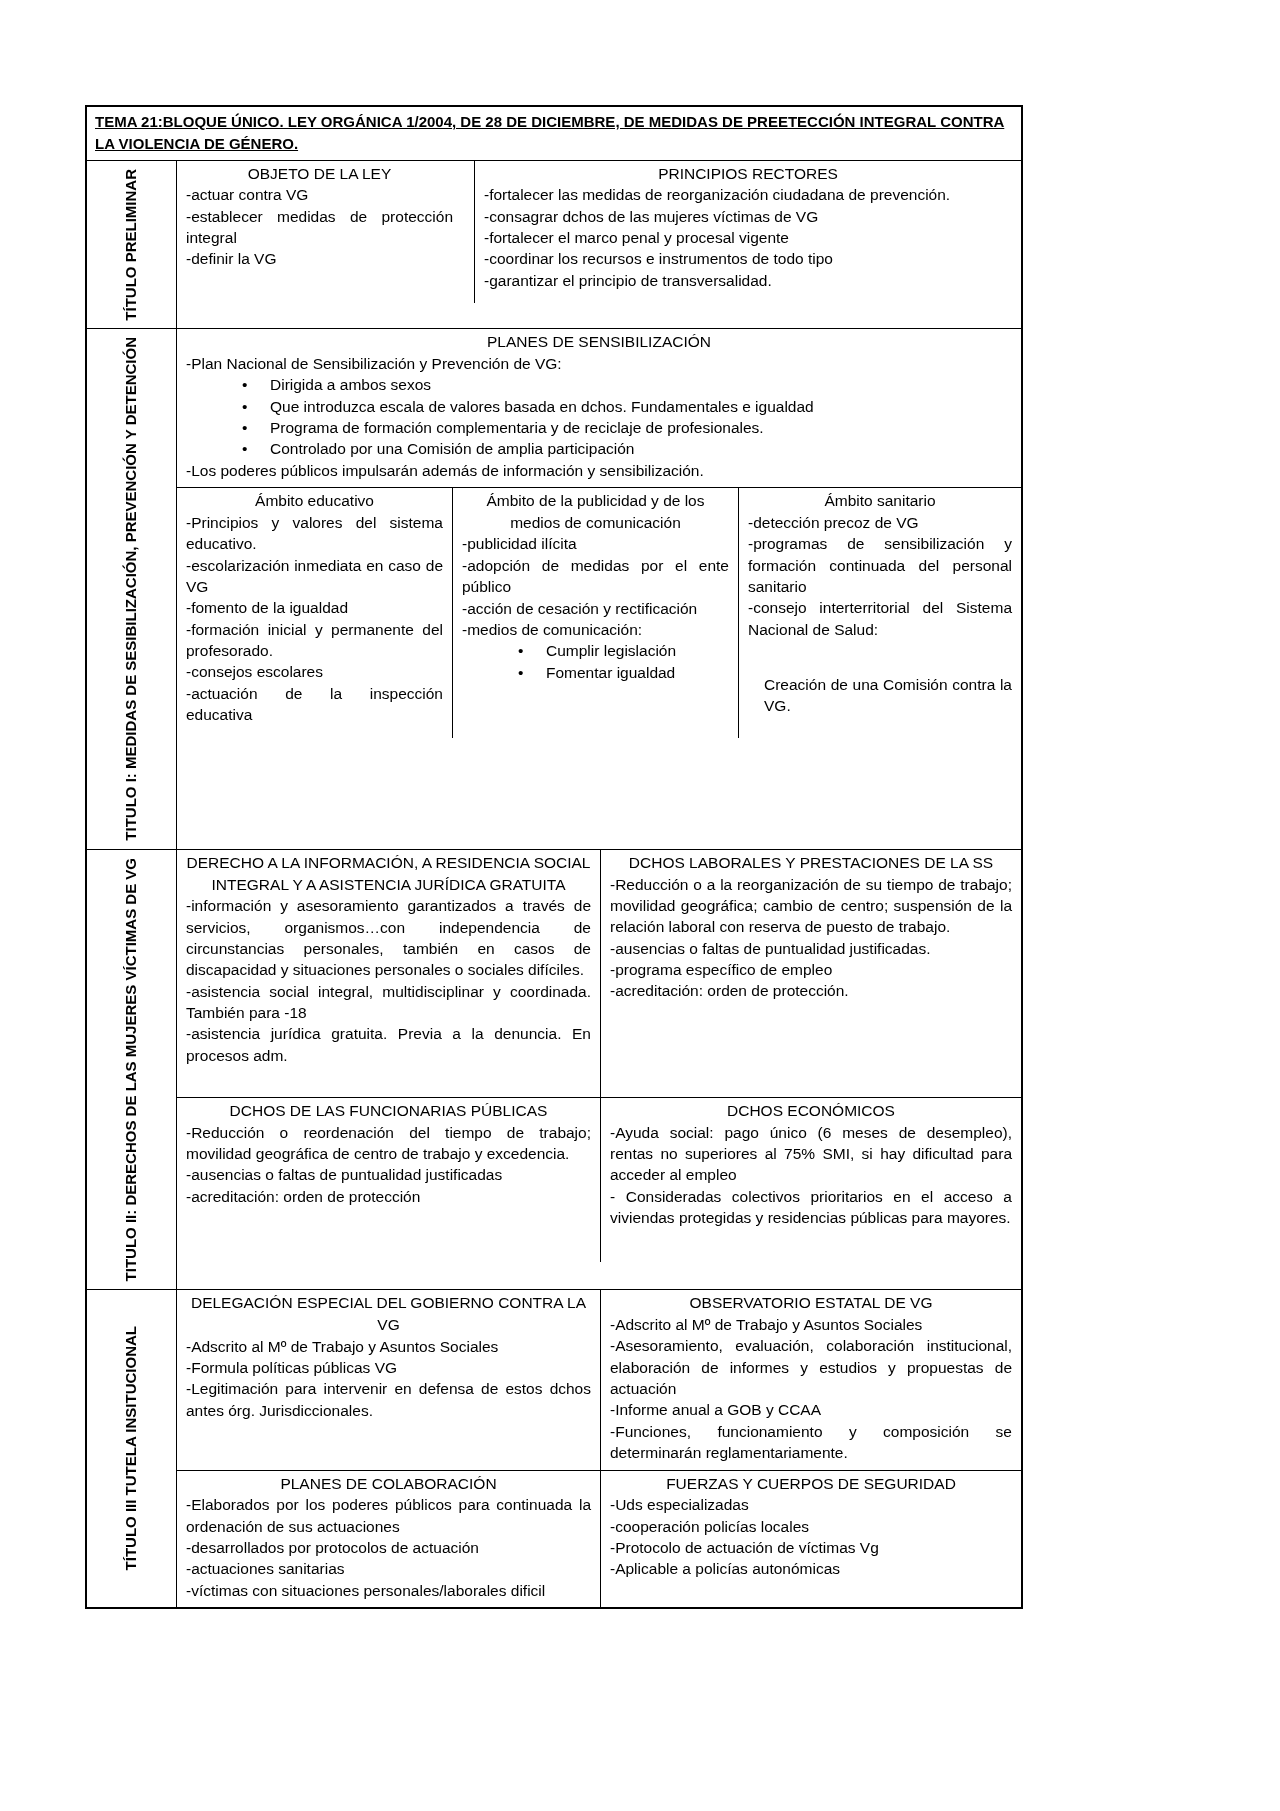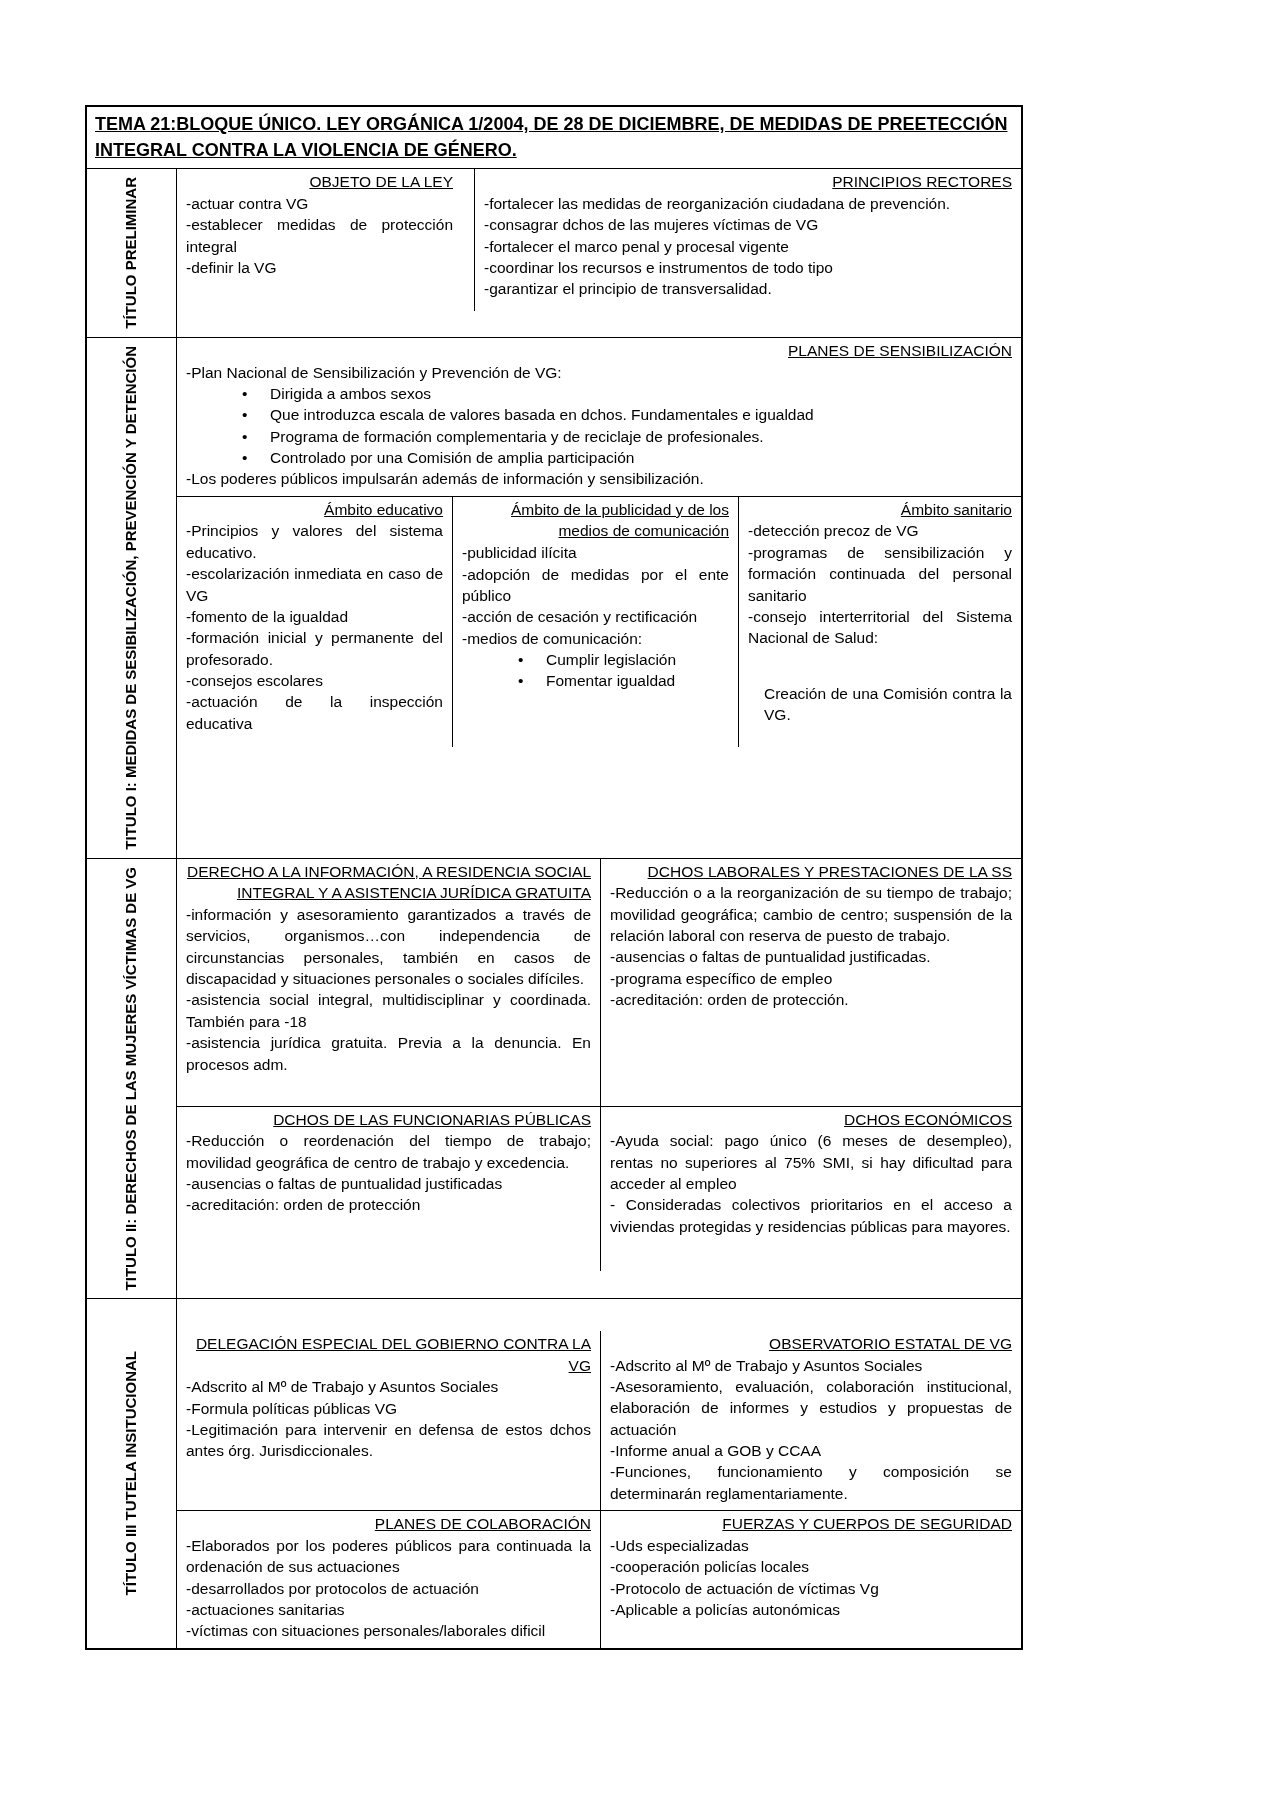--- a/index.html
+++ b/index.html
@@ -23,21 +23,21 @@
     top: 105px;
     width: 938px;
     border: 2px solid #000;
     font-size: 15.5px;
     line-height: 1.38;
   }
   .title-cell {
     border-bottom: 1px solid #000;
     padding: 4px 10px 5px 8px;
     font-weight: bold;
-    font-size: 18px;
+    font-size: 15px;
     text-decoration: underline;
     line-height: 1.45;
   }
   .section {
     display: grid;
     grid-template-columns: 90px 1fr;
     border-bottom: 1px solid #000;
   }
   .section:last-child { border-bottom: none; }
   .vlabel {
@@ -51,22 +51,21 @@
     writing-mode: vertical-rl;
     transform: rotate(180deg);
     font-weight: bold;
     font-size: 15px;
     text-align: center;
     line-height: 1.25;
   }
   .content { display: flex; flex-direction: column; }
   .cell { padding: 2px 9px 6px 9px; }
   .cell-heading {
-    text-align: right;
-    text-decoration: underline;
+    text-align: center;
     line-height: 1.4;
   }
   .item { text-align: justify; }
   .item-bullet {
     text-align: left;
     padding-left: 84px;
     text-indent: -28px;
   }
   .item-bullet::before {
     content: "\2022";
@@ -84,21 +83,21 @@
   .sec2-top { border-bottom: 1px solid #000; min-height: 150px; }
   .sec2-cols { display: grid; grid-template-columns: 275px 286px 1fr; min-height: 250px; }
   .sec2-cols > .cell + .cell { border-left: 1px solid #000; }
 
   
   .half-grid { display: grid; grid-template-columns: 423px 1fr; }
   .half-grid > .cell + .cell { border-left: 1px solid #000; }
   .row-a { border-bottom: 1px solid #000; }
   .sec3-a { min-height: 248px; }
   .sec3-b { min-height: 164px; }
-  .sec4-a { min-height: 174px; margin-top: 32px; }
+  .sec4-a { min-height: 174px; }
   .sec4-b { min-height: 134px; }
 </style>
 </head>
 <body>
 
 <div class="page">
   <div class="doc-table">
 
     <div class="title-cell">TEMA 21:BLOQUE ÚNICO. LEY ORGÁNICA 1/2004, DE 28 DE DICIEMBRE, DE MEDIDAS DE PREETECCIÓN INTEGRAL CONTRA LA VIOLENCIA DE GÉNERO.</div>
 

